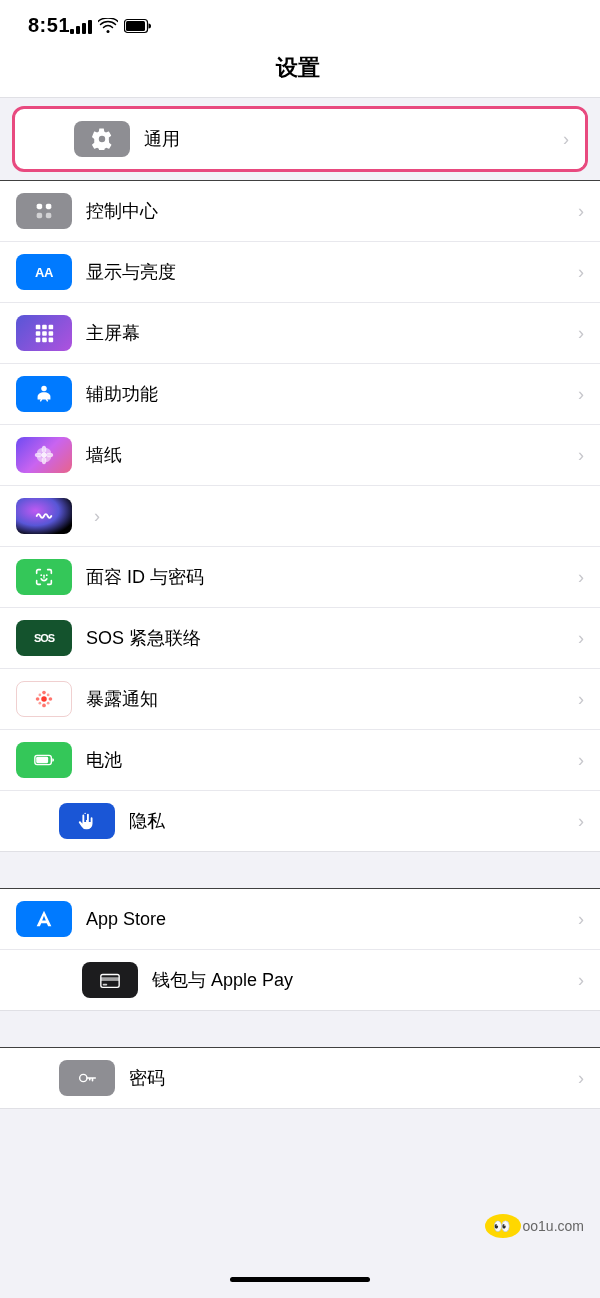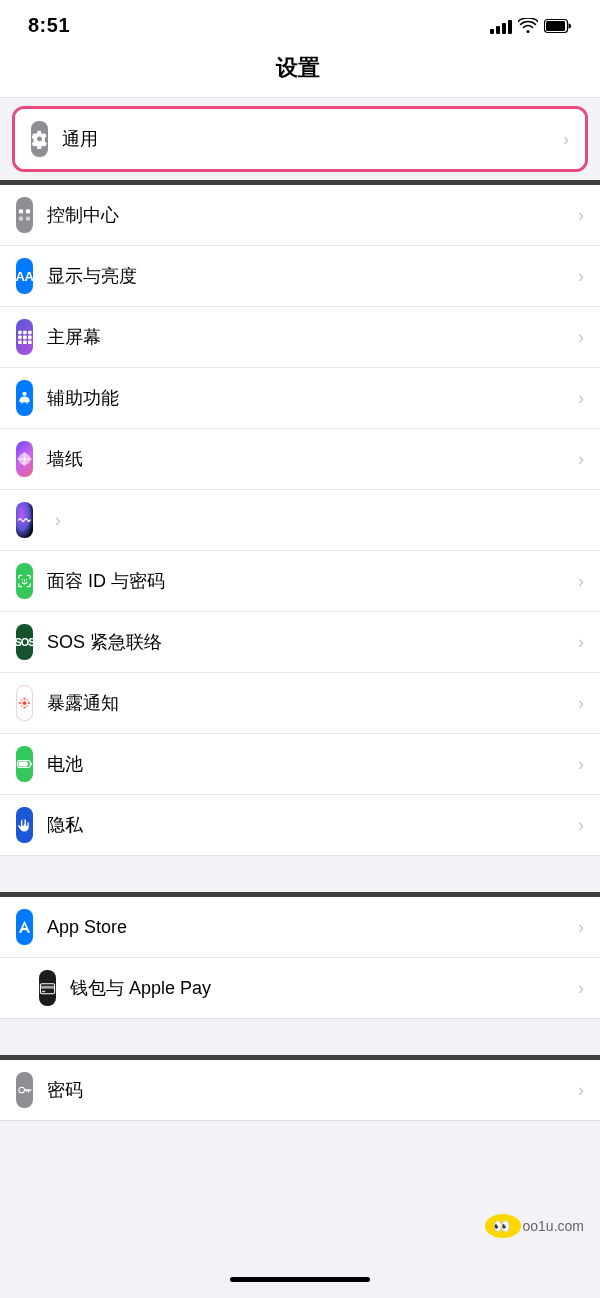--- a/index.html
+++ b/index.html
@@ -9,21 +9,20 @@
       min-height: 1298px;
       background: #f2f2f7;
       font-family: -apple-system, "PingFang SC", "Helvetica Neue", Arial, sans-serif;
       color: #000;
       overflow-x: hidden;
     }
 
     
     .status-bar {
       display: flex;
-      justify-content: space-between;
       align-items: center;
       padding: 14px 28px 8px 28px;
       background: #fff;
     }
     .status-time {
       font-size: 20px;
       font-weight: 600;
       letter-spacing: 0.5px;
     }
     .status-icons {
@@ -50,41 +49,42 @@
       padding: 8px 4px 14px 0;
       border-bottom: 1px solid #e0e0e5;
     }
     .page-title {
       font-size: 22px;
       font-weight: 600;
     }
 
     .settings-section {
       background: #fff;
-      border-top: 5px solid #404040;
+      border-top: 1px solid #404040;
       border-bottom: 1px solid #e0e0e5;
       margin-bottom: 0;
     }
 
     .settings-row {
       display: flex;
       align-items: center;
       padding: 12px 16px 12px 16px;
       background: #fff;
       border-bottom: 1px solid #e8e8ed;
       position: relative;
       cursor: pointer;
       min-height: 60px;
     }
     .settings-row:last-child {
       border-bottom: none;
+      margin-left: 43px;
     }
 
     .row-icon {
-      width: 17px;
+      width: 56px;
       height: 36px;
       border-radius: 8px;
       display: flex;
       align-items: center;
       justify-content: center;
       margin-right: 14px;
       flex-shrink: 0;
       font-size: 20px;
       color: #fff;
     }

